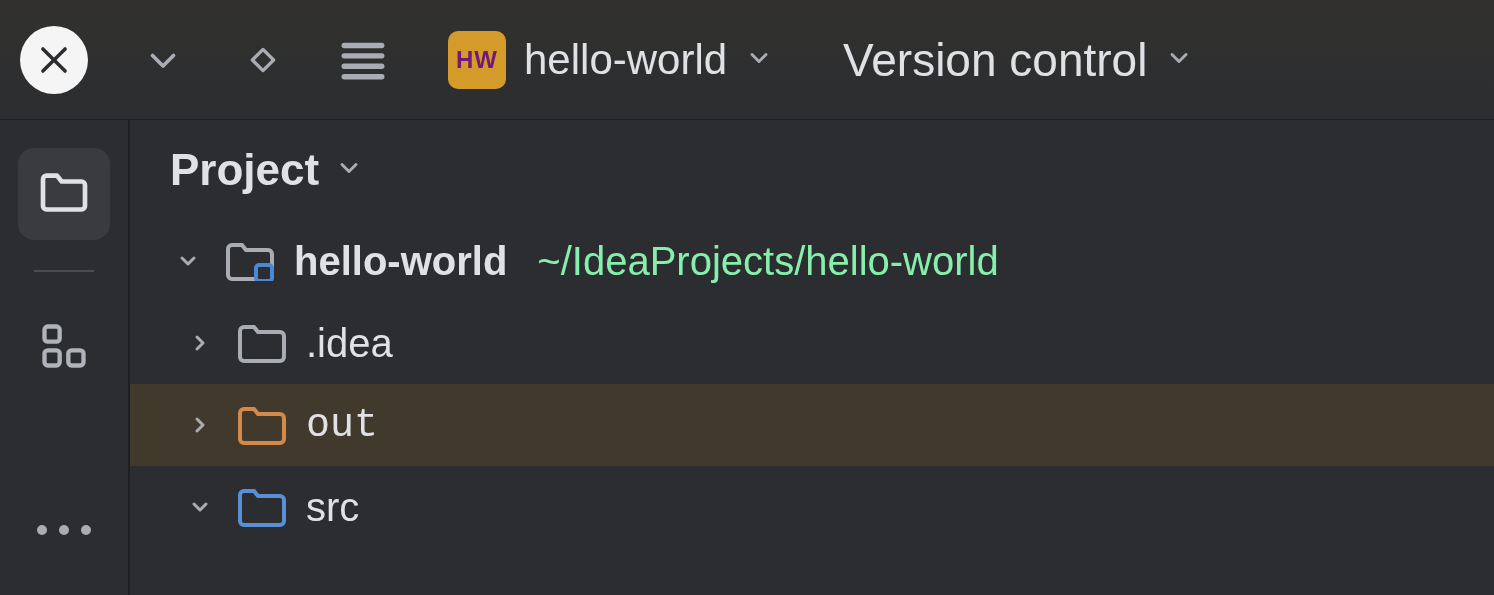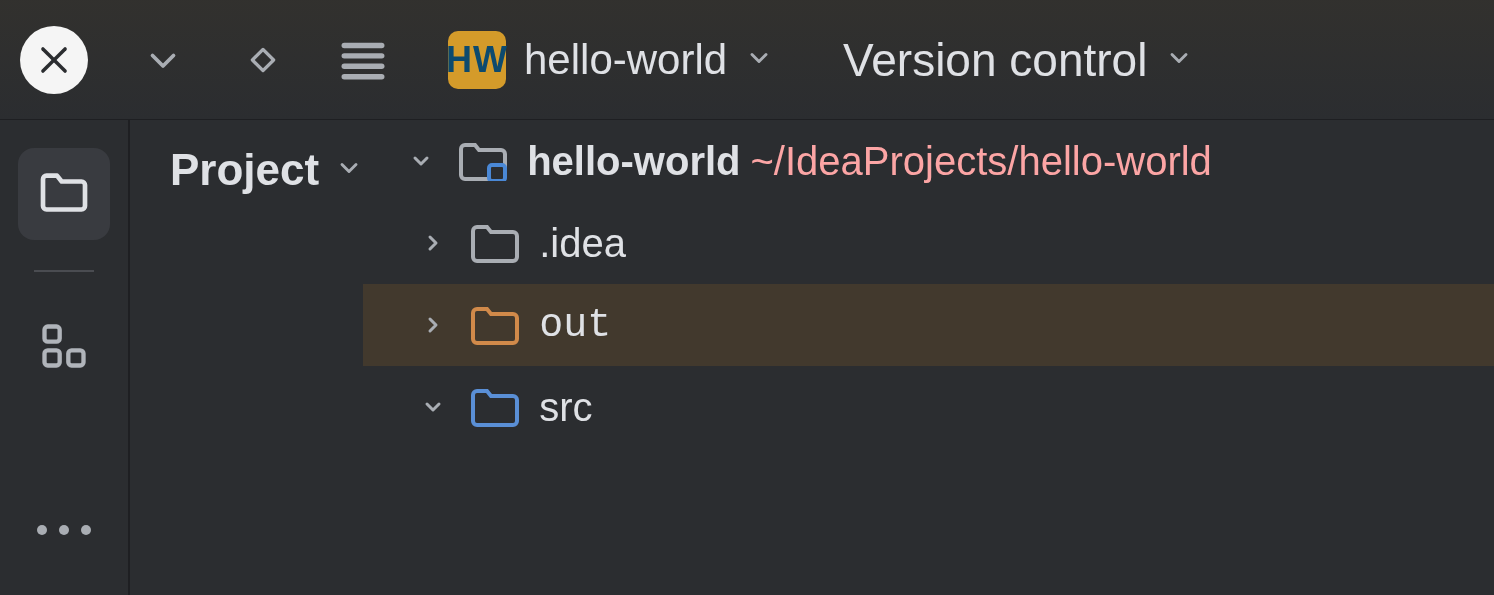--- a/index.html
+++ b/index.html
@@ -49,23 +49,23 @@
     display: flex;
     align-items: center;
     gap: 18px;
     margin-left: 10px;
   }
   .project-badge {
     width: 58px;
     height: 58px;
     border-radius: 10px;
     background: #d49b2a;
-    color: #0c4a6e;
+    color: #701a75;
     font-weight: 700;
-    font-size: 36px;
+    font-size: 24px;
     display: flex;
     align-items: center;
     justify-content: center;
     letter-spacing: 1px;
   }
   .project-name {
     font-size: 42px;
     color: #dfe1e5;
   }
   .chevron-down-small { color: #a9adb3; }
@@ -130,21 +130,21 @@
     width: 10px;
     height: 10px;
     border-radius: 50%;
     background: #a9adb3;
   }
 
   
   .project-panel {
     flex: 1;
     display: flex;
-    flex-direction: row;
+    flex-direction: column;
   }
   .panel-header {
     height: 100px;
     display: flex;
     align-items: center;
     padding-left: 40px;
     gap: 16px;
   }
   .panel-title {
     font-size: 44px;
@@ -171,21 +171,21 @@
     width: 36px;
     display: flex;
     justify-content: center;
     color: #a9adb3;
   }
   .tree-toggle svg { width: 24px; height: 24px; }
   .tree-indent-1 { padding-left: 52px; }
   .tree-folder-icon { display: flex; align-items: center; margin: 0 10px; }
   .tree-folder-icon svg { width: 48px; height: 40px; }
   .tree-label { color: #dfe1e5; }
-  .tree-path { color: #fca5a5; }
+  .tree-path { color: #86efac; margin-left: 20px; }
 </style>
 </head>
 <body>
 
 <div class="top-toolbar">
 
   <div class="close-circle">
     <svg viewBox="0 0 24 24" width="38" height="38" stroke="currentColor" stroke-width="2.2" fill="none" stroke-linecap="round">
       <line x1="5" y1="5" x2="19" y2="19"></line>
         <line x1="19" y1="5" x2="5" y2="19"></line>

